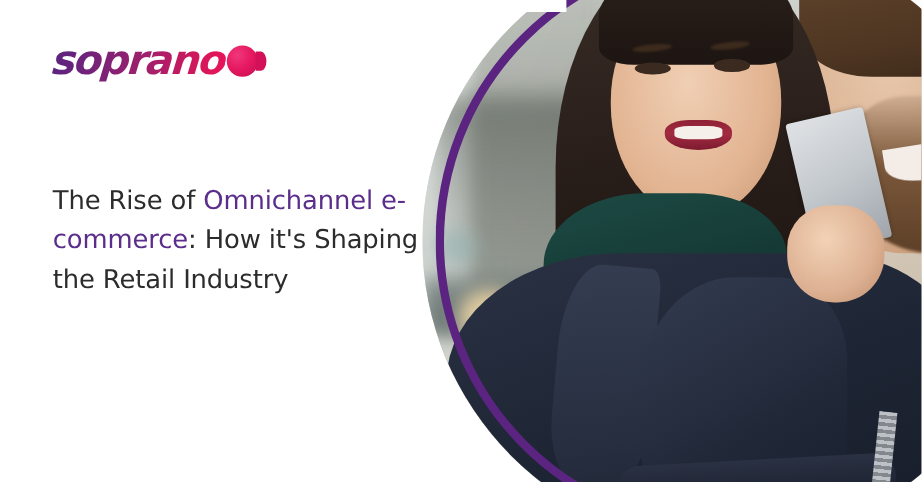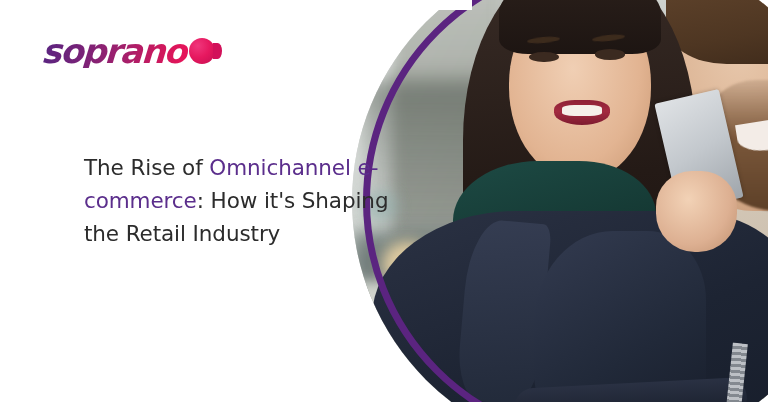--- a/index.html
+++ b/index.html
@@ -306,21 +306,20 @@
     position: absolute;
     left: 44px;
     top: 138px;
     width: 310px;
     font-family: "DejaVu Sans", sans-serif;
     font-size: 21.5px;
     line-height: 1.52;
     font-weight: 400;
     color: #2c2c2c;
     letter-spacing: -0.1px;
-    margin-left: 40px;
   }
   .headline .hl-accent {
     color: #5b2e8c;
   }
 </style>
 </head>
 <body>
 
 <div class="banner">
 

